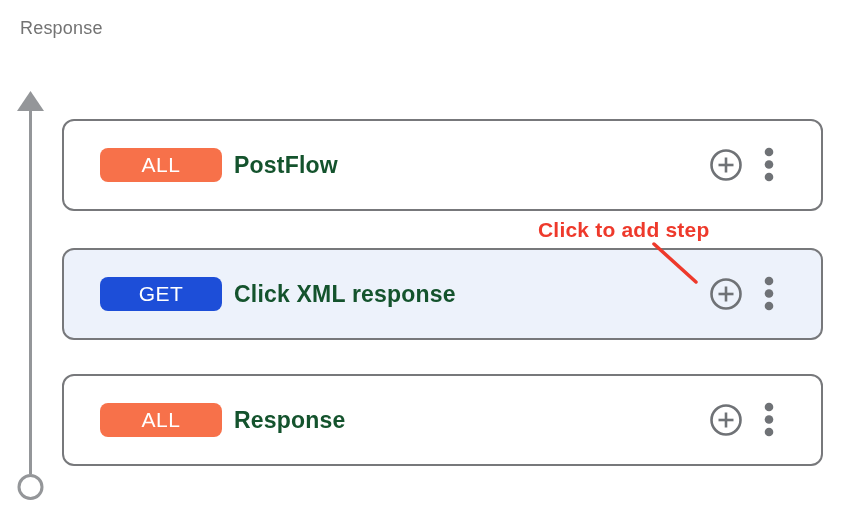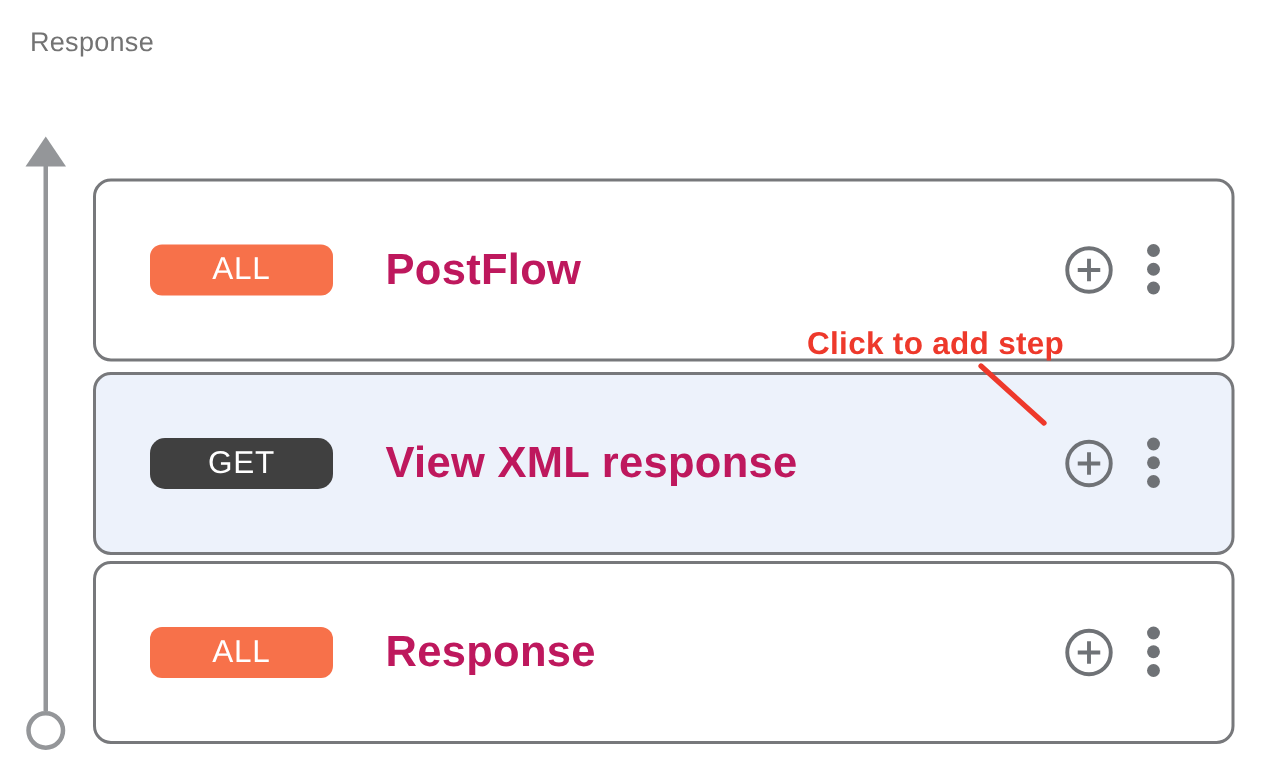--- a/index.html
+++ b/index.html
@@ -23,21 +23,21 @@
   }
   .flow-arrow {
     position: absolute;
     left: 13px;
     top: 90px;
   }
   .card {
     position: absolute;
     left: 62px;
     width: 761px;
-    height: 122px;
+    height: 92px;
     box-sizing: border-box;
     background: #ffffff;
     border: 2px solid #77787b;
     border-radius: 12px;
     display: flex;
     align-items: center;
     padding-left: 36px;
     cursor: pointer;
   }
   .card.selected { background: #edf2fb; }
@@ -51,24 +51,24 @@
     color: #ffffff;
     font-size: 21px;
     font-weight: 400;
     letter-spacing: 0.5px;
     display: flex;
     align-items: center;
     justify-content: center;
     flex: 0 0 auto;
   }
   .flow-name {
-    margin-left: 35px;
-    font-size: 29px;
+    margin-left: 12px;
+    font-size: 23px;
     font-weight: 700;
-    color: #be185d;
+    color: #14532d;
     letter-spacing: 0.2px;
     white-space: nowrap;
   }
   .actions {
     margin-left: auto;
     display: flex;
     align-items: center;
     gap: 21px;
     padding-right: 47px;
   }
@@ -126,22 +126,22 @@
         <svg width="10" height="36" viewBox="0 0 10 36">
           <circle cx="5" cy="5" r="4.3" fill="#6f7276"></circle>
           <circle cx="5" cy="17.5" r="4.3" fill="#6f7276"></circle>
           <circle cx="5" cy="30" r="4.3" fill="#6f7276"></circle>
         </svg>
       </button>
     </span>
   </div>
 
   <div class="card card-2 selected">
-    <span class="badge" style="background-color: #404040; border-radius: 10px;">GET</span>
-    <span class="flow-name">View XML response</span>
+    <span class="badge" style="background-color: #1d4ed8;">GET</span>
+    <span class="flow-name">Click XML response</span>
     <span class="actions">
       <button class="icon-btn">
         <svg width="34" height="34" viewBox="0 0 34 34">
           <circle cx="17" cy="17" r="14.5" fill="none" stroke="#6f7276" stroke-width="2.6"></circle>
           <line x1="17" y1="9.5" x2="17" y2="24.5" stroke="#6f7276" stroke-width="2.6"></line>
           <line x1="9.5" y1="17" x2="24.5" y2="17" stroke="#6f7276" stroke-width="2.6"></line>
         </svg>
       </button>
       <button class="icon-btn">
         <svg width="10" height="36" viewBox="0 0 10 36">

